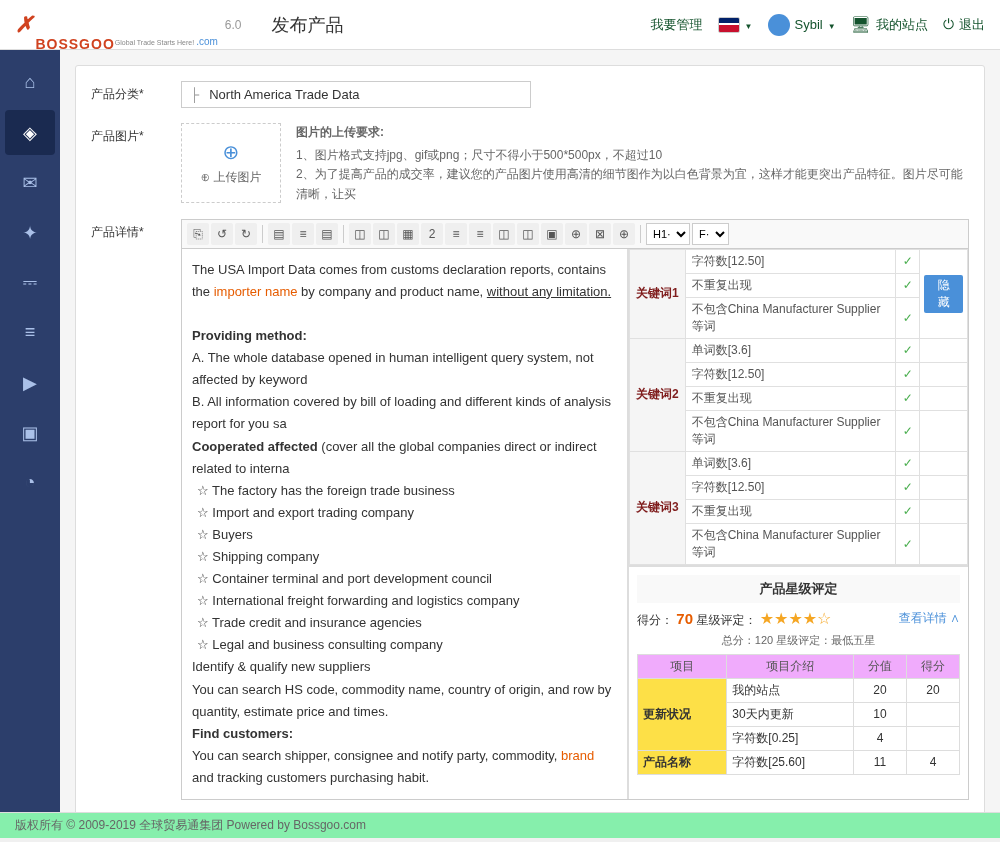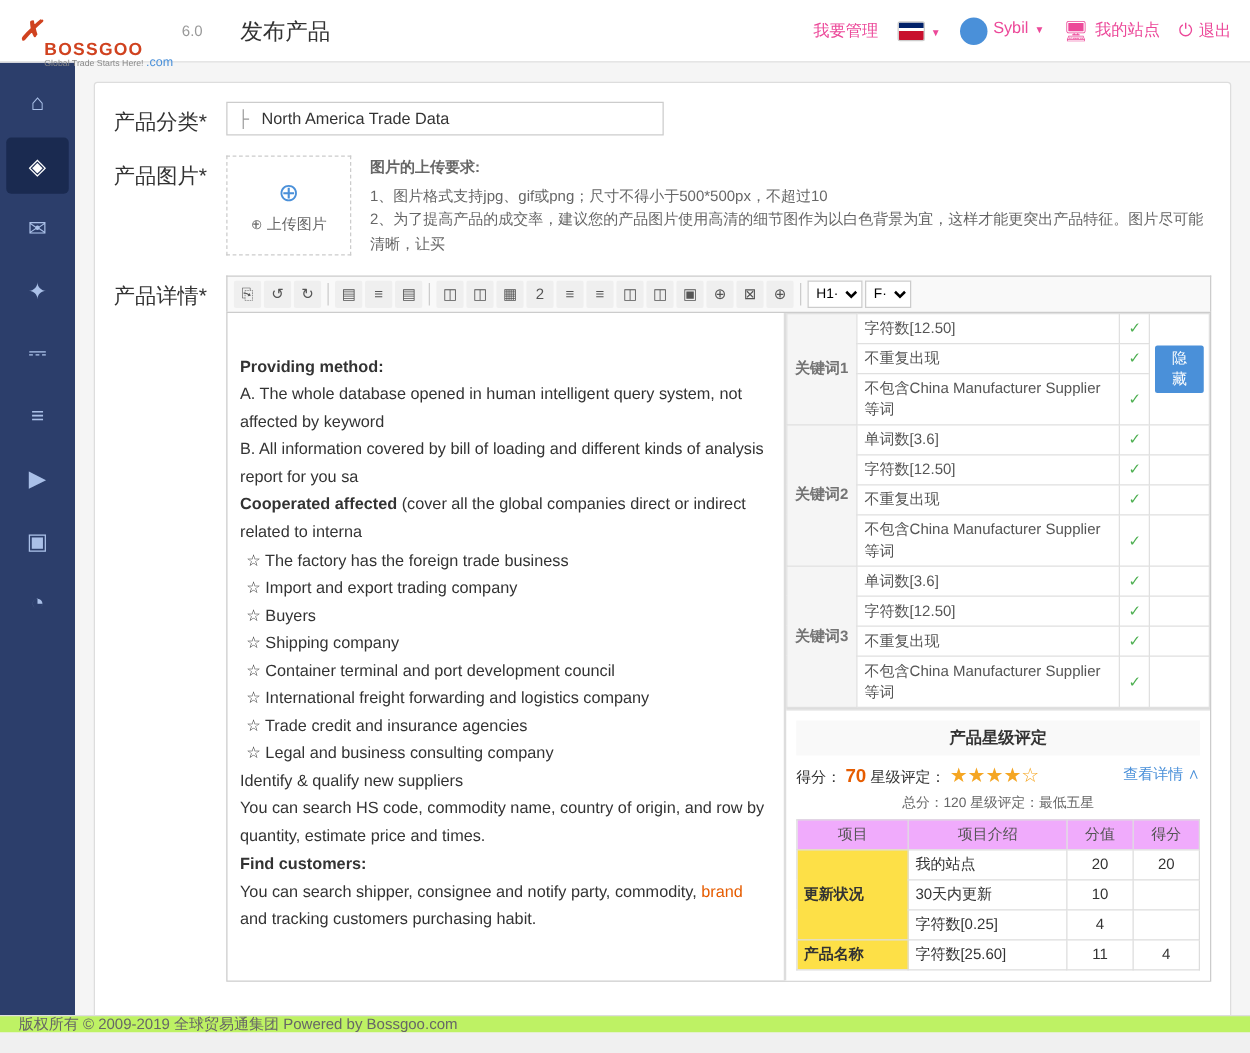--- a/index.html
+++ b/index.html
@@ -32,23 +32,23 @@
       font-weight: normal;
     }
     .header-right {
       margin-left: auto;
       display: flex;
       align-items: center;
       gap: 15px;
     }
     .header-btn {
       display: flex;
-      align-items: flex-start;
+      align-items: center;
       gap: 5px;
-      color: #ec4899;
+      color: #14532d;
       cursor: pointer;
       font-size: 13px;
     }
     .flag-icon {
       width: 22px;
       height: 16px;
       background: linear-gradient(180deg, #012169 33%, #fff 33%, #fff 50%, #C8102E 50%);
       border-radius: 2px;
       border: 1px solid #ccc;
       position: relative;
@@ -115,21 +115,21 @@
       padding: 15px;
     }
 
     .form-row {
       display: flex;
       margin-bottom: 15px;
       align-items: flex-start;
     }
     .form-label {
       width: 90px;
-      font-size: 17px;
+      font-size: 12px;
       color: #333;
       padding-top: 5px;
       flex-shrink: 0;
     }
     .form-content {
       flex: 1;
       position: relative;
     }
 
     
@@ -246,21 +246,21 @@
       font-size: 12px;
     }
     .kw-table td {
       border: 1px solid #e0e0e0;
       padding: 3px 6px;
       vertical-align: middle;
     }
     .kw-section-label {
       background: #f5f5f5;
       font-weight: bold;
-      color: #737373;
+      color: #7f1d1d;
       white-space: nowrap;
       width: 50px;
     }
     .kw-value {
       color: #555;
     }
     .kw-check {
       color: #4caf50;
       text-align: center;
       width: 24px;
@@ -325,22 +325,22 @@
 
     
     .editor-content { font-size: 13px; line-height: 1.7; }
     .editor-content .highlight { color: #e65c00; }
     .editor-content .bold { font-weight: bold; }
     .editor-content ul { list-style: none; padding-left: 5px; }
     .editor-content ul li::before { content: "☆ "; color: #333; }
 
     
     .footer {
-      height: 14px;
-      background: #bef264;
+      height: 26px;
+      background: #86efac;
       border-top: 1px solid #ddd;
       display: flex;
       align-items: center;
       padding: 0 15px;
       font-size: 12px;
       color: #666;
     }
 
     
     .chevron-down::after { content: "▼"; font-size: 8px; }
@@ -352,21 +352,21 @@
       gap: 2px;
     }
     .logo-x {
       color: #d0421f;
       font-size: 22px;
       font-weight: 900;
       font-style: italic;
     }
     .logo-bossgoo {
       display: flex;
-      flex-direction: column;
+      flex-direction: row;
       line-height: 1;
       margin-top: 38px;
     }
     .logo-bossgoo-top {
       font-size: 14px;
       font-weight: bold;
       color: #d0421f;
       letter-spacing: 1px;
     }
     .logo-bossgoo-tagline {
@@ -514,20 +514,21 @@
             </select>
             <select class="toolbar-select">
               <option>F·</option>
             </select>
           </div>
 
           <div class="editor-with-panel">
 
             <div class="editor-area" contenteditable="true" style="">
               <div class="editor-content">
+                <p>The USA Import Data comes from customs declaration reports, contains the <span class="highlight">importer name</span> by company and product name, <span style="text-decoration:underline;">without any limitation.</span></p>
                 <br>
                 <p class="bold">Providing method:</p>
                 <p>A. The whole database opened in human intelligent query system, not affected by keyword</p>
                 <p>B. All information covered by bill of loading and different kinds of analysis report for you sa</p>
                 <p><strong>Cooperated affected</strong> (cover all the global companies direct or indirect related to interna</p>
                 <ul>
                   <li>The factory has the foreign trade business</li>
                   <li>Import and export trading company</li>
                   <li>Buyers</li>
                   <li>Shipping company</li>

